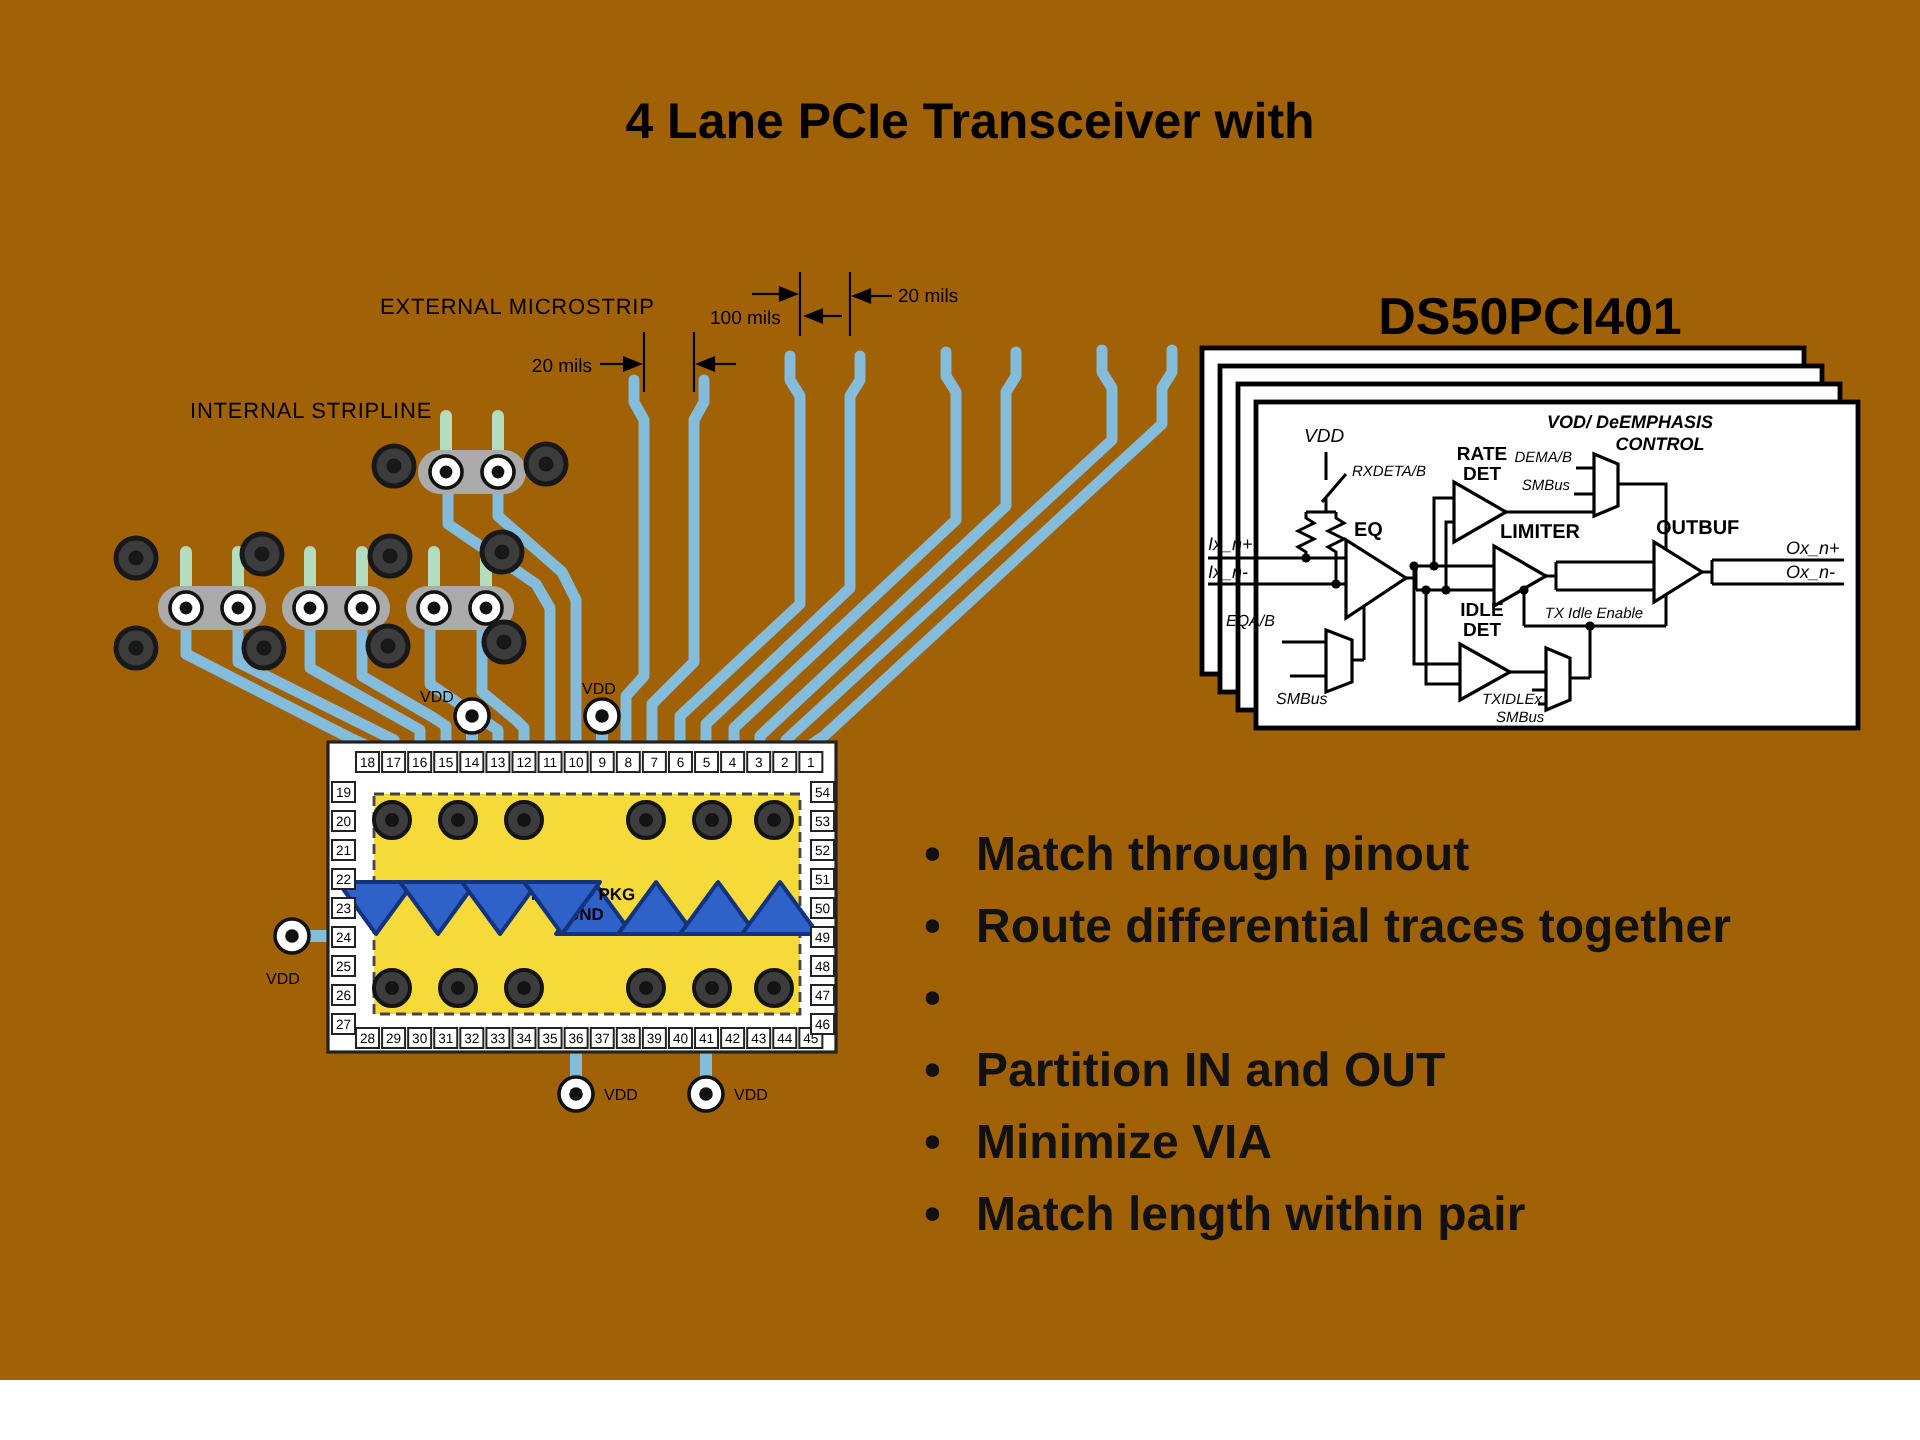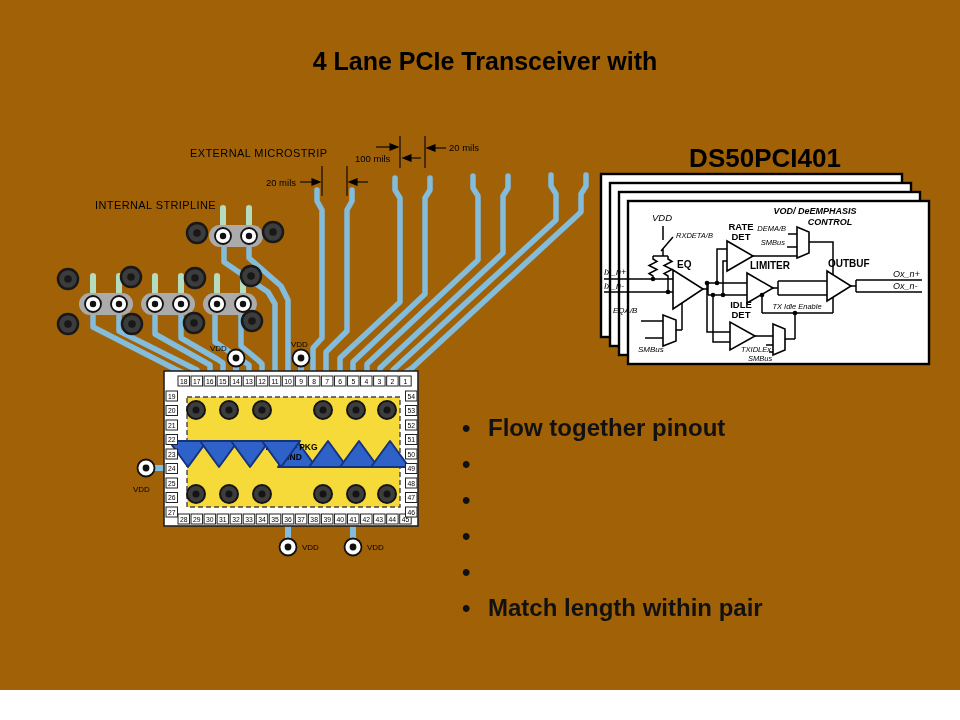--- a/index.html
+++ b/index.html
@@ -414,32 +414,35 @@
       <text class="lbl75 ti" x="741" y="352">TXIDLEx</text>
       <text class="lbl75 ti" x="748" y="361">SMBus</text>
       <text class="lbl8 ti" x="613" y="313">EQA/B</text>
       <text class="lbl8 ti" x="638" y="352">SMBus</text>
     </g>
   </svg>
 
   <div class="bullets" id="bullets">
       <div class="b-row">
         <span class="dot">•</span>
-        <span>Flow together pinout</span>
-      </div>
-      <div class="b-row">
-        <span class="dot">•</span>
-      </div>
-      <div class="b-row">
-        <span class="dot">•</span>
-      </div>
-      <div class="b-row">
-        <span class="dot">•</span>
-      </div>
-      <div class="b-row">
-        <span class="dot">•</span>
+        <span>Match through pinout</span>
+      </div>
+      <div class="b-row">
+        <span class="dot">•</span>
+        <span>Route differential traces together</span>
+      </div>
+      <div class="b-row">
+        <span class="dot">•</span>
+      </div>
+      <div class="b-row">
+        <span class="dot">•</span>
+        <span>Partition IN and OUT</span>
+      </div>
+      <div class="b-row">
+        <span class="dot">•</span>
+        <span>Minimize VIA</span>
       </div>
       <div class="b-row">
         <span class="dot">•</span>
         <span>Match length within pair</span>
       </div>
     </div>
 </div>
 
 </body></html>

